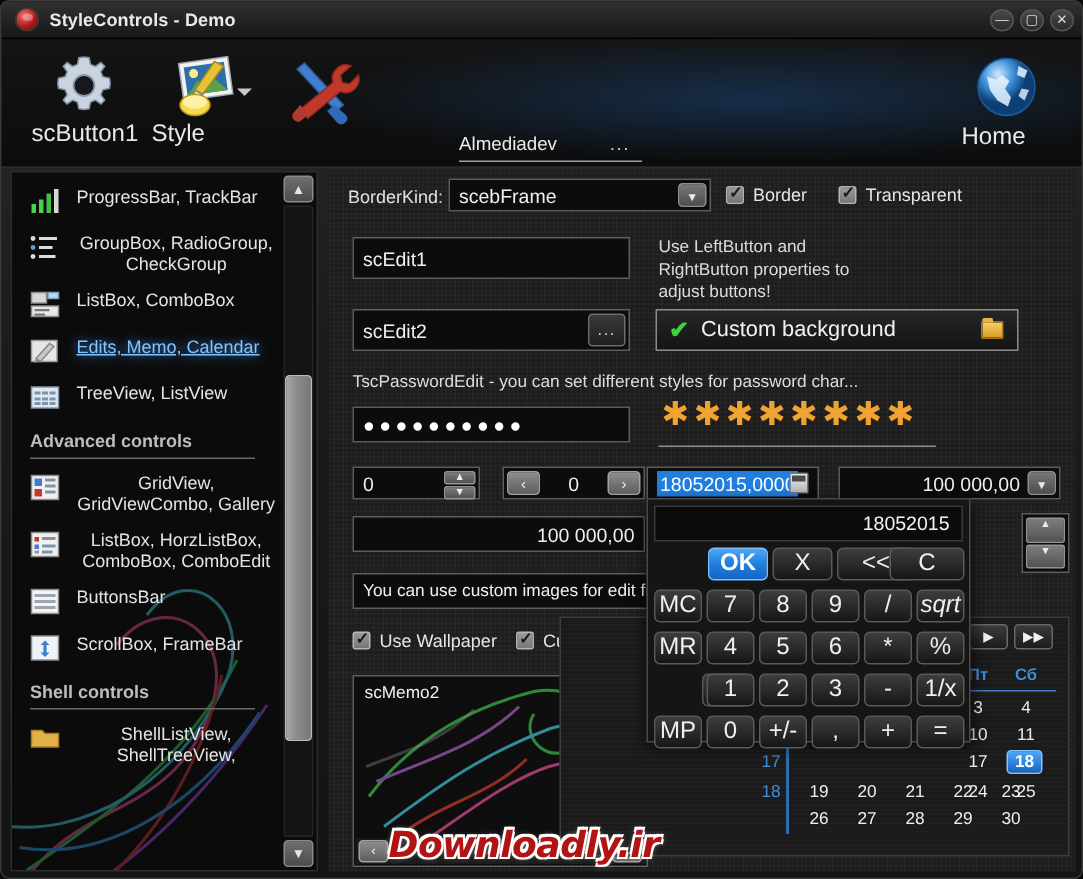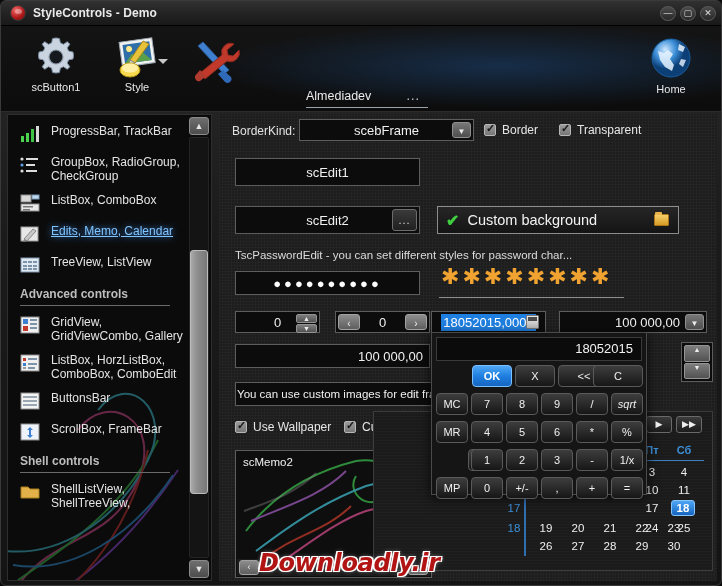--- a/index.html
+++ b/index.html
@@ -47,21 +47,21 @@
   }
 
   
   .toolband {
     position:absolute; left:0; top:25px; width:722px; height:86px;
     background:
       radial-gradient(ellipse 420px 60px at 500px 40px, rgba(30,80,140,.45) 0%, rgba(10,25,45,0) 70%),
       linear-gradient(180deg,#141414 0%,#0c0c0c 100%);
     border-bottom:1px solid #2c2c2c;
   }
-  .tool-item { position:absolute; text-align:center; color:#e8e8e8; font-size:11px;}
+  .tool-item { position:absolute; color:#e8e8e8; font-size:16px;}
   .tool-label { margin-top:2px; display:block; }
 
   .gear {
     width:44px;height:44px;margin:0 auto;position:relative;
   }
   .gear svg { display:block; }
 
   .styleicon { width:48px;height:42px; margin:0 auto; position:relative;}
   .caret-down {
     position:absolute; width:0;height:0;
@@ -106,21 +106,21 @@
     background:linear-gradient(90deg,#a8a8a8,#8d8d8d 40%,#787878 100%);
     border:1px solid #bdbdbd; border-radius:3px;
   }
   .sb-list { position:absolute; left:0; top:4px; width:180px; }
 
   .sb-item {
     position:relative; display:flex; align-items:flex-start;
     padding:5px 4px 5px 12px; min-height:30px;
   }
   .sb-ico { width:22px;height:20px;flex:0 0 22px; margin-right:9px; margin-top:1px;}
-  .sb-text { color:#e4e4e4; font-size:12px; line-height:14px; }
+  .sb-text { color:#e4e4e4; font-size:12px; line-height:14px;text-align:center; }
   .sb-item.active .sb-text {
     color:#7fc4ff; text-decoration:underline;
     text-shadow:0 0 7px rgba(80,160,255,.9);
   }
   .sb-group {
     color:#bdbdbd; font-size:12px; font-weight:bold;
     padding:6px 20px 2px 12px;
   }
   .sb-groupline { height:1px; background:#6a6a6a; margin:2px 18px 4px 12px;}
 
@@ -136,21 +136,20 @@
   .lbl { position:absolute; color:#e2e2e2; font-size:12px; }
   .hint { position:absolute; color:#dcdcdc; font-size:11.5px; line-height:15px;}
 
   .field {
     position:absolute;
     background:#0c0c0c;
     border:1px solid #5d5d5d;
     color:#f0f0f0; font-size:13px;
     display:flex; align-items:center;
     padding:0 6px;
-    justify-content:center;
   }
   .field.right { justify-content:flex-end; }
 
   .combo-btn {
     position:absolute; right:2px; top:2px; width:19px; bottom:2px;
     background:linear-gradient(180deg,#777,#4e4e4e);
     border:1px solid #8f8f8f; border-radius:3px;
     color:#eaeaea; font-size:8px; text-align:center; line-height:17px;
   }
   .ellipsis-btn {
@@ -254,21 +253,21 @@
     position:absolute; left:4px; top:4px; right:4px; height:24px;
     background:#0b0b0b; border:1px solid #3a3a3a;
     color:#f2f2f2; font-size:13px; text-align:right; line-height:22px;
     padding-right:8px;
   }
   .calc-grid { position:absolute; left:4px; top:32px; right:4px; bottom:4px; }
   .cbtn {
     position:absolute;
     background:linear-gradient(180deg,#3d3d3d 0%,#2a2a2a 50%,#161616 100%);
     border:1px solid #5a5a5a; border-radius:4px;
-    color:#f0f0f0; font-size:11px; text-align:center;
+    color:#f0f0f0; font-size:16px; text-align:center;
     display:flex; align-items:center; justify-content:center;
   }
   .cbtn.hl {
     background:linear-gradient(180deg,#4ea6f5 0%,#1f7fe0 50%,#1565c0 100%);
     border-color:#7cc0ff; color:#fff; font-weight:bold;
   }
 
   
   .calendar {
     position:absolute; left:372px; top:410px; width:340px; height:160px;
@@ -573,20 +572,21 @@
     </div>
     <div class="chk" style="left:340px; top:9px;">
       <span class="box"></span>
       <span>Transparent</span>
     </div>
 
     <div class="field" style="left:16px; top:44px; width:185px; height:28px;">
       <span>scEdit1</span>
     </div>
 
+    <div class="hint" style="left:220px; top:44px; width:135px;">Use LeftButton and RightButton properties to adjust buttons!</div>
 
     <div class="field" style="left:16px; top:92px; width:185px; height:28px;">
       <span>scEdit2</span>
       <div class="ellipsis-btn">...</div>
     </div>
 
     <div class="custombg" style="left:218px; top:92px; width:242px; height:28px;">
       <span class="ok">✔</span>
       <span>Custom background</span>
       <span class="folder"></span>

